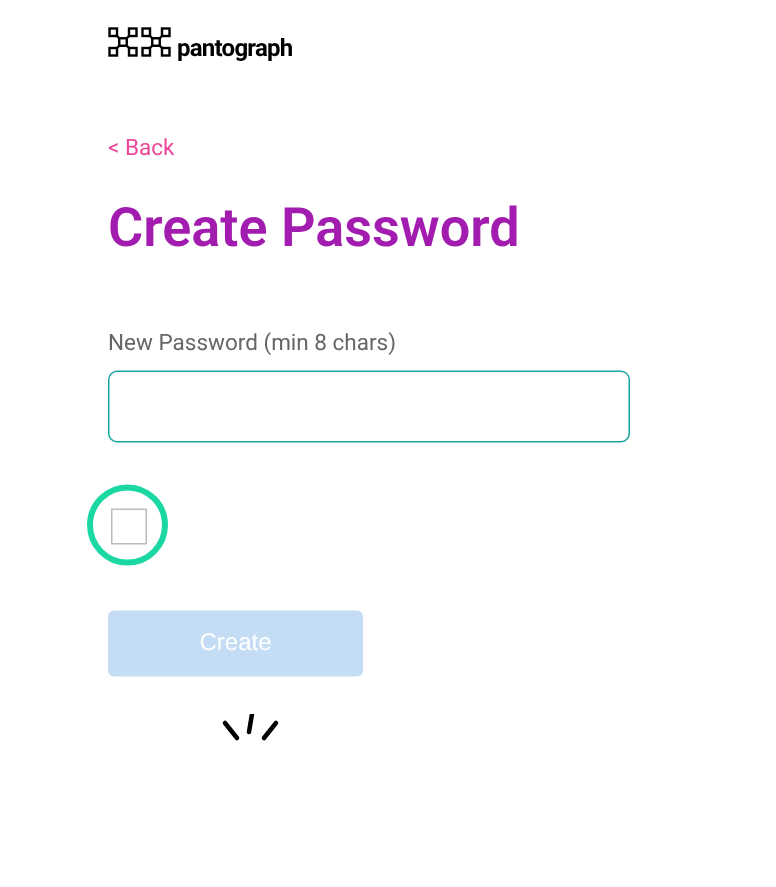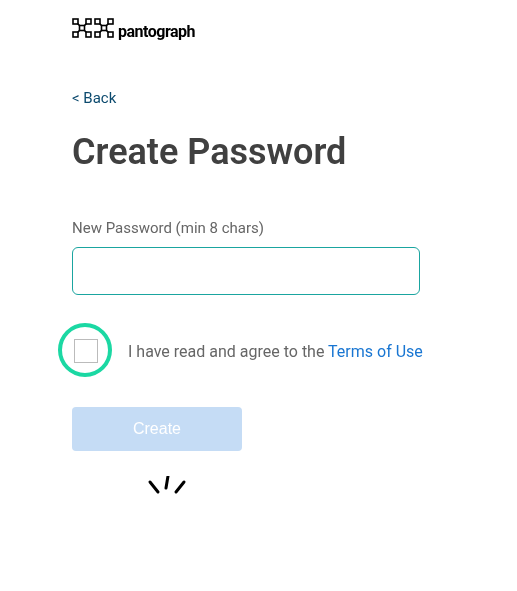--- a/index.html
+++ b/index.html
@@ -21,30 +21,30 @@
     margin-bottom: 44px;
   }
   .brand-text {
     font-size: 16px;
     font-weight: 700;
     letter-spacing: -0.5px;
     color: #000;
   }
   .back-link {
     font-size: 15px;
-    color: #0c4a6e;
+    color: #ec4899;
     cursor: pointer;
     margin-bottom: 24px;
     display: inline-block;
     text-align: center;
   }
   .page-title {
     font-size: 36px;
     font-weight: 600;
-    color: #404040;
+    color: #a21caf;
     margin-bottom: 40px;
   }
   .field-label {
     font-size: 15px;
     color: #666;
     margin-bottom: 10px;
     display: block;
     margin-top: 46px;
   }
   .text-input {
@@ -153,23 +153,20 @@
     <label class="field-label">New Password (min 8 chars)</label>
     <input type="password" class="text-input focused" autofocus="" value="" style="">
   </div>
 
 
   <div class="terms-row">
     <div class="checkbox-wrap">
       <div class="highlight-ring"></div>
       <div class="checkbox"></div>
     </div>
-    <span class="terms-text">
-      <span>I have read and agree to the </span><span class="terms-link">Terms of Use</span>
-    </span>
   </div>
 
   <button class="submit-btn">Create</button>
 </div>
 
 <div class="cursor-overlay">
   <svg width="92" height="110" viewBox="0 0 92 110">
     <g stroke="#000" stroke-width="3" stroke-linecap="round">
       <line x1="32" y1="0" x2="30" y2="12"></line>
       <line x1="14" y1="6" x2="22" y2="16"></line>

